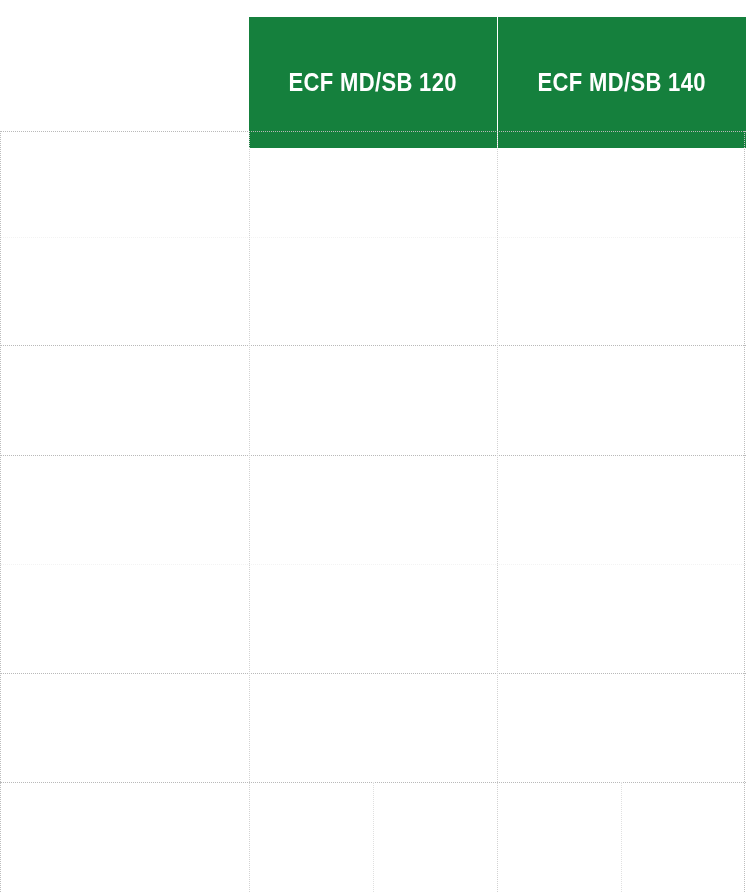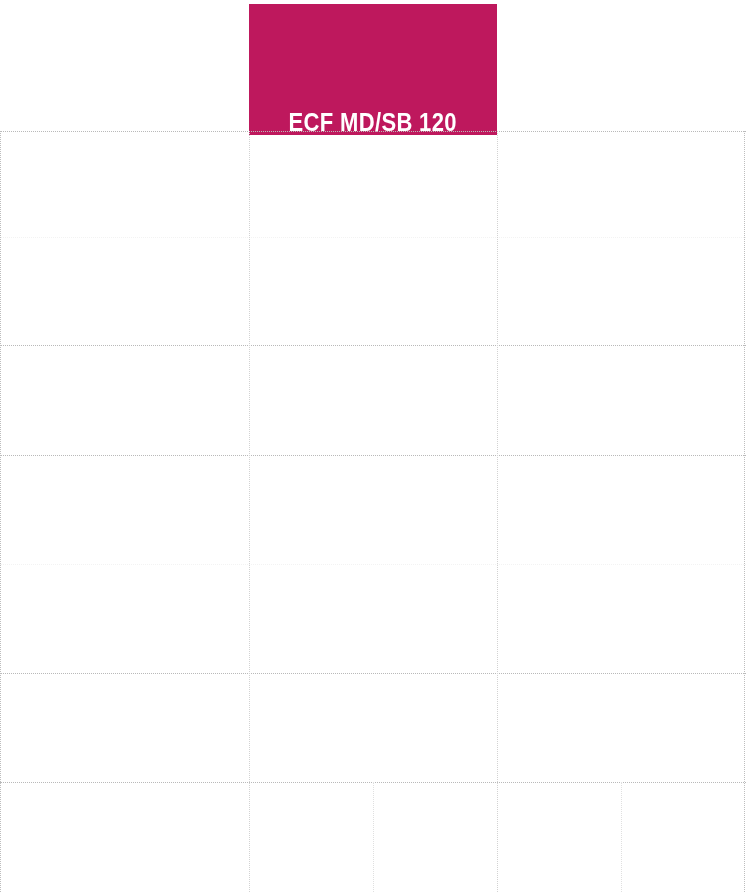--- a/index.html
+++ b/index.html
@@ -35,25 +35,25 @@
     position: absolute;
     left: 0;
     top: 0;
     width: 249px;
     height: 131px;
     background: #ffffff;
   }
 
   .header-cell {
     position: absolute;
-    top: 4px;
+    top: 17px;
     height: 131px;
-    background: #be185d;
+    background: #15803d;
     display: flex;
-    align-items: flex-end;
+    align-items: center;
     justify-content: center;
     box-sizing: border-box;
   }
 
   .header-cell.c1 { left: 249px;  width: 248px; }
   .header-cell.c2 { left: 498px;  width: 248px; }
 
   .header-cell-divider {
     position: absolute;
     top: 0;
@@ -116,20 +116,23 @@
 <div id="page">
 
   <div class="header-row">
 
     <div class="header-label-cell"></div>
 
     <div class="header-cell c1">
       <span class="header-text">ECF MD/SB 120</span>
     </div>
 
+    <div class="header-cell c2">
+      <span class="header-text">ECF MD/SB 140</span>
+    </div>
 
     <div class="header-cell-divider"></div>
   </div>
 
   <div class="cell" style="left:0px;   top:131px; width:249px; height:214px;"></div>
   <div class="cell" style="left:249px; top:131px; width:248px; height:214px;"></div>
   <div class="cell" style="left:497px; top:131px; width:248px; height:214px;"></div>
 
   <div class="cell" style="left:0px;   top:345px; width:249px; height:110px;"></div>
   <div class="cell" style="left:249px; top:345px; width:248px; height:110px;"></div>

